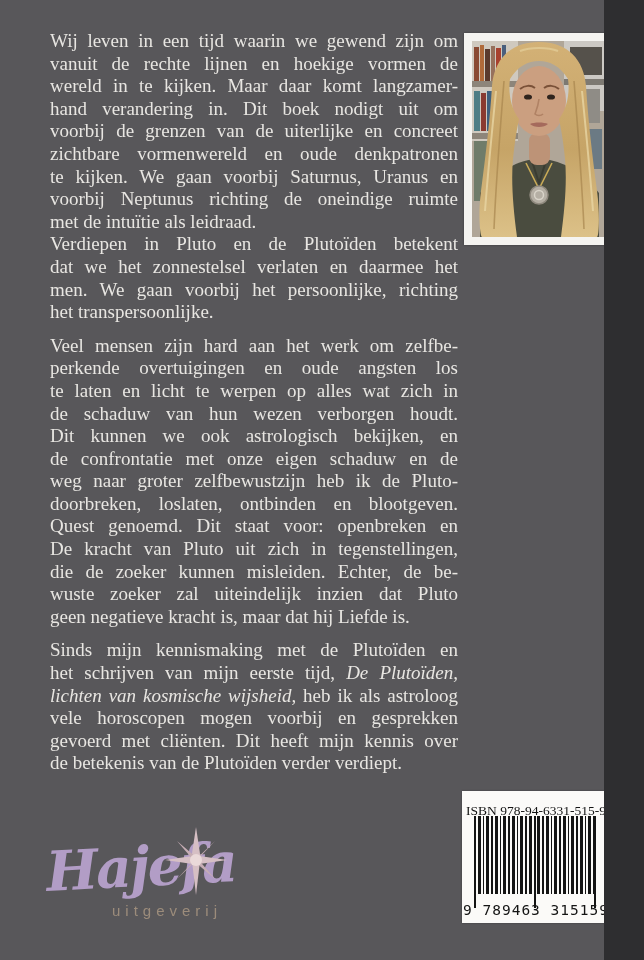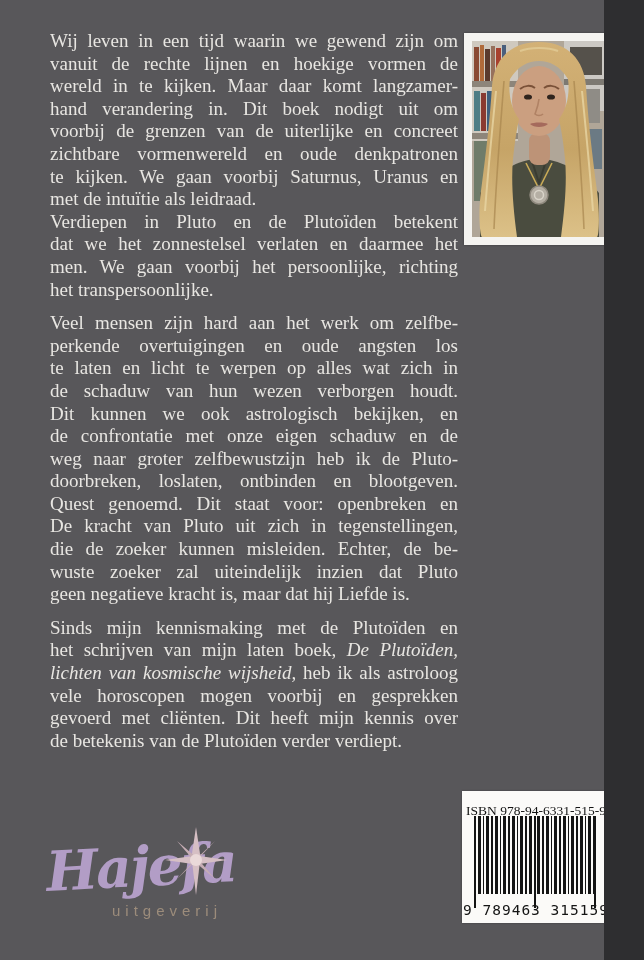--- a/index.html
+++ b/index.html
@@ -73,20 +73,21 @@
 
   <div class="bodytext">
     <div class="para">
       <div class="line">Wij leven in een tijd waarin we gewend zijn om</div>
       <div class="line">vanuit de rechte lijnen en hoekige vormen de</div>
       <div class="line">wereld in te kijken. Maar daar komt langzamer-</div>
       <div class="line">hand verandering in. Dit boek nodigt uit om</div>
       <div class="line">voorbij de grenzen van de uiterlijke en concreet</div>
       <div class="line">zichtbare vormenwereld en oude denkpatronen</div>
       <div class="line">te kijken. We gaan voorbij Saturnus, Uranus en</div>
+      <div class="line">voorbij Neptunus richting de oneindige ruimte</div>
       <div class="line end">met de intuïtie als leidraad.</div>
     </div>
     <div class="para">
       <div class="line">Verdiepen in Pluto en de Plutoïden betekent</div>
       <div class="line">dat we het zonnestelsel verlaten en daarmee het</div>
       <div class="line">men. We gaan voorbij het persoonlijke, richting</div>
       <div class="line end">het transpersoonlijke.</div>
     </div>
     <div class="para">
       <div class="line">Veel mensen zijn hard aan het werk om zelfbe-</div>
@@ -98,21 +99,21 @@
       <div class="line">weg naar groter zelfbewustzijn heb ik de Pluto-</div>
       <div class="line">doorbreken, loslaten, ontbinden en blootgeven.</div>
       <div class="line">Quest genoemd. Dit staat voor: openbreken en</div>
       <div class="line">De kracht van Pluto uit zich in tegenstellingen,</div>
       <div class="line">die de zoeker kunnen misleiden. Echter, de be-</div>
       <div class="line">wuste zoeker zal uiteindelijk inzien dat Pluto</div>
       <div class="line end">geen negatieve kracht is, maar dat hij Liefde is.</div>
     </div>
     <div class="para">
       <div class="line">Sinds mijn kennismaking met de Plutoïden en</div>
-      <div class="line"><span>het schrijven van mijn laten boek, </span><span class="it">De Plutoïden,</span></div>
+      <div class="line"><span>het schrijven van mijn eerste tijd, </span><span class="it">De Plutoïden,</span></div>
       <div class="line"><span class="it">lichten van kosmische wijsheid,</span><span> heb ik als astroloog</span></div>
       <div class="line">vele horoscopen mogen voorbij en gesprekken</div>
       <div class="line">gevoerd met cliënten. Dit heeft mijn kennis over</div>
       <div class="line end">de betekenis van de Plutoïden verder verdiept.</div>
     </div>
   </div>
 
   <div class="photo">
     <svg width="135" height="196" viewBox="0 0 135 196">
       <defs>

